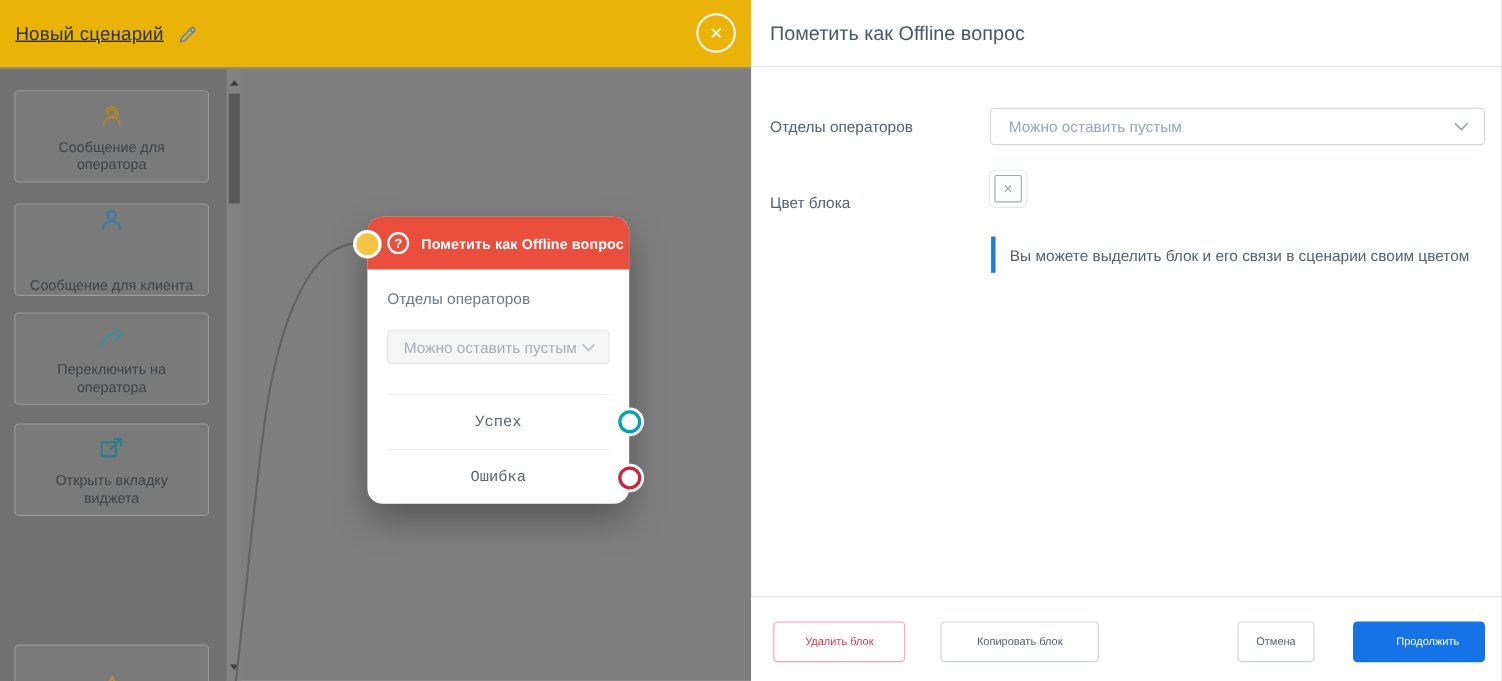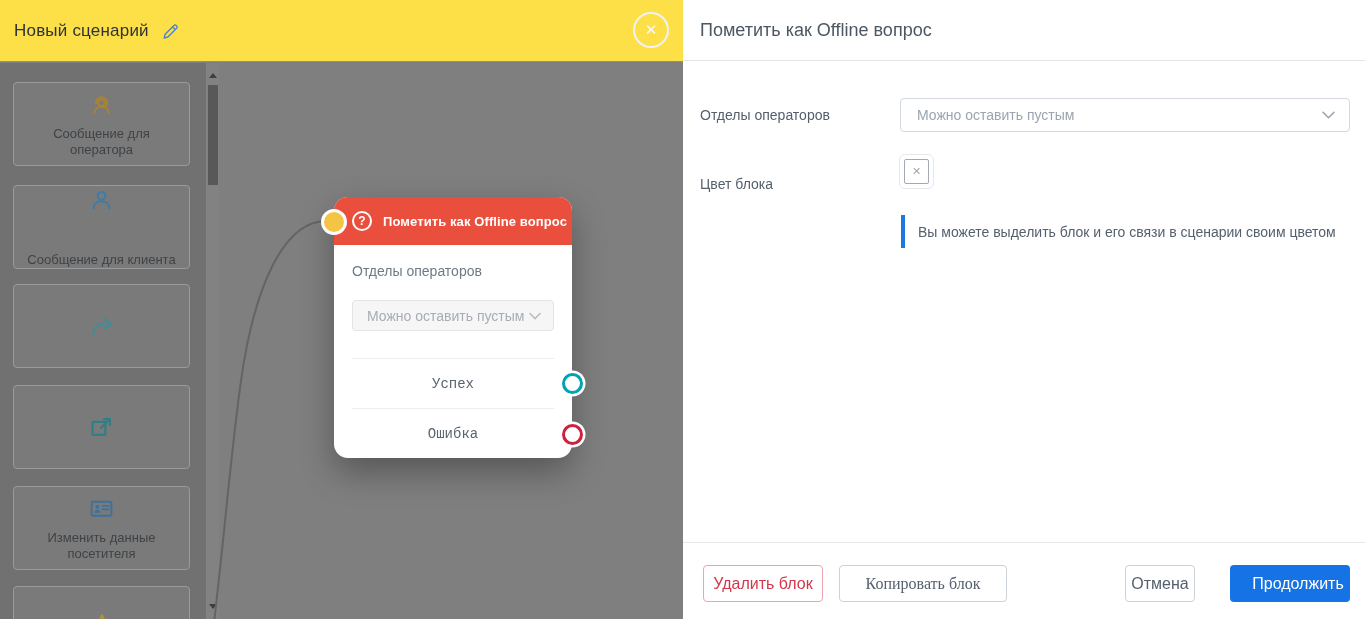--- a/index.html
+++ b/index.html
@@ -2,21 +2,21 @@
 <html><head>
 <meta charset="utf-8">
 <style>
   * { margin:0; padding:0; box-sizing:border-box; }
   html,body { width:1365px; height:619px; }
   body { font-family:"Liberation Sans", sans-serif; overflow:hidden; }
   .stage { position:relative; width:1365px; height:619px; background:#fff; overflow:hidden; }
 
   
   .editor { position:absolute; left:0; top:0; width:683px; height:619px; background:#7F7F7F; overflow:hidden; }
-  .editor-header { position:absolute; left:0; top:0; width:705px; height:62px; background:#fde047; border-bottom:1px solid #8E8E8E; display:flex; align-items:center; padding:0 14px; }
+  .editor-header { position:absolute; left:0; top:0; width:705px; height:62px; background:#eab308; border-bottom:1px solid #8E8E8E; display:flex; align-items:center; padding:0 14px;text-decoration:underline; }
   .editor-title { font-size:17px; color:#2E3338; letter-spacing:.2px; }
   .pencil { margin-left:12px; width:20px; height:20px; color:#4F83D1; cursor:pointer; }
 
   .sidebar { position:absolute; left:0; top:63px; width:206px; height:556px; background:#717171;padding-left:45px; }
   .side-card { position:absolute; left:13px; width:177px; height:84px; background:#7A7A7A; border:1px solid #9A9A9A; border-radius:4px; display:flex; flex-direction:column; align-items:center; justify-content:center; cursor:pointer; }
   .side-card .ic { width:27px; height:27px; }
   .side-card .lbl { margin-top:8px; font-size:13px; line-height:1.22; color:#3E4347; text-align:center; width:150px; }
   .c1{top:19px;} .c2{top:122px;justify-content:space-between;} .c3{top:221px;} .c4{top:322px;} .c5{top:423px;} .c6{top:523px;}
   .ic-gold{color:#AA8433;} .ic-blue{color:#3D7CA6;} .ic-teal{color:#3E8D99;} .ic-teal2{color:#2F7F86;} .ic-blue2{color:#3B719F;} .ic-star{color:#AF9137;}
 
@@ -51,23 +51,23 @@
   .panel-header { position:absolute; left:0; top:0; width:682px; height:61px; border-bottom:1px solid #E2E6EA; display:flex; align-items:center; padding-left:17px; }
   .panel-title { font-size:18px; color:#4C5764; }
   .fld-label { position:absolute; left:17px; font-size:14px; color:#55606E; }
   .fl-1 { top:107px; } .fl-2 { top:164px;margin-top:12px; }
   .panel-select { position:absolute; left:217px; top:98px; width:450px; height:34px; border:1px solid #D3D9DF; border-radius:4px; background:#fff; display:flex; align-items:center; justify-content:space-between; padding:0 14px 0 16px; font-size:14px; color:#9AA5B1; cursor:pointer; }
   .panel-select .chev { color:#97A1AC; }
   .swatch { position:absolute; left:216px; top:154px; width:35px; height:35px; border:1px solid #E4E8EB; border-radius:6px; background:#fff; display:flex; align-items:center; justify-content:center; cursor:pointer; }
   .swatch-inner { width:25px; height:25px; border:1px solid #A2A9B2; border-radius:2px; display:flex; align-items:center; justify-content:center; font-size:11px; color:#A2A9B2; }
   .note { position:absolute; left:218px; top:215px; height:33px; border-left:4px solid #1F7AE0; display:flex; align-items:center; padding-left:13px; font-size:14px; color:#55606E; }
   .panel-footer { position:absolute; left:0; top:542px; width:682px; height:77px; border-top:1px solid #E4E8EA; background:#fff; }
-  .btn { position:absolute; top:22px; height:37px; border-radius:4px; background:#fff; font-size:16px; font-family:"Liberation Sans", sans-serif; display:flex; align-items:center; justify-content:center; cursor:pointer; border:1px solid #CBD2D9; color:#55606E; }
+  .btn { position:absolute; top:22px; height:37px; border-radius:4px; background:#fff; font-size:10px; font-family:"Liberation Sans", sans-serif; display:flex; align-items:center; justify-content:center; cursor:pointer; border:1px solid #CBD2D9; color:#55606E; }
   .btn-delete { left:20px; width:120px; border-color:#F0A3AF; color:#D2374D; }
-  .btn-copy { left:156px; width:168px;font-family:Liberation Serif, serif; }
+  .btn-copy { left:172px; width:144px; }
   .btn-cancel { left:442px; width:70px; }
   .btn-continue { left:547px; width:120px; background:#1573E6; border:none; color:#fff;padding-left:16px; }
   svg { display:block; }
 </style>
 </head>
 <body>
 
 <div class="stage">
 
   <div class="editor">
@@ -103,40 +103,31 @@
         </span>
         <span class="lbl">Сообщение для клиента</span>
       </div>
       <div class="side-card c3">
         <span class="ic ic-teal">
           <svg viewBox="0 0 24 24" width="27" height="27" fill="none" stroke="currentColor" stroke-width="1.8" stroke-linejoin="round" stroke-linecap="round">
             <path d="M4.8 18.6c.3-6 4.2-9.1 9.7-9.1"></path>
             <path d="M14.5 4.9l5.6 4.6-5.6 4.6"></path>
           </svg>
         </span>
+        <span class="lbl">Переключить на оператора</span>
       </div>
       <div class="side-card c4">
         <span class="ic ic-teal2">
           <svg viewBox="0 0 24 24" width="27" height="27" fill="none" stroke="currentColor" stroke-width="1.9" stroke-linejoin="round" stroke-linecap="round">
             <rect x="4" y="7" width="11.5" height="11.5" rx="1"></rect>
             <path d="M11.5 12.5L19.5 4.5"></path>
             <path d="M14.2 4.5h5.3v5.3"></path>
           </svg>
         </span>
-      </div>
-      <div class="side-card c5">
-        <span class="ic ic-blue2">
-          <svg viewBox="0 0 24 24" width="27" height="27" fill="none" stroke="currentColor" stroke-width="1.7">
-            <rect x="3.2" y="6" width="17.6" height="12.4" rx="1.2"></rect>
-            <circle cx="8.3" cy="10.6" r="1.7" fill="currentColor" stroke="none"></circle>
-            <path d="M5.5 15.8c.2-1.7 1.4-2.6 2.8-2.6s2.6.9 2.8 2.6z" fill="currentColor" stroke="none"></path>
-            <path d="M12.8 9.8h5.4M12.8 12.8h5.4" stroke-width="1.5" stroke-linecap="round"></path>
-          </svg>
-        </span>
-        <span class="lbl">Изменить данные посетителя</span>
+        <span class="lbl">Открыть вкладку виджета</span>
       </div>
       <div class="side-card c6">
         <span class="ic ic-star">
           <svg viewBox="0 0 24 24" width="28" height="28" fill="none" stroke="currentColor" stroke-width="1.7" stroke-linejoin="round">
             <path d="M12 3.6l2.6 5.2 5.8.9-4.2 4.1 1 5.8-5.2-2.7-5.2 2.7 1-5.8-4.2-4.1 5.8-.9z"></path>
           </svg>
         </span>
         <span class="lbl"></span>
       </div>
     </div>

